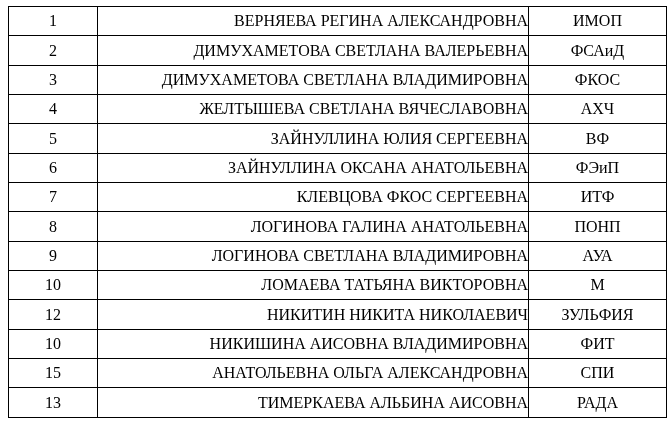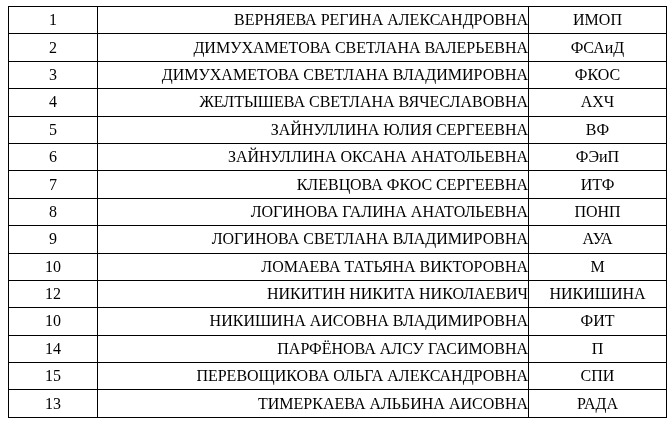--- a/index.html
+++ b/index.html
@@ -96,35 +96,30 @@
           <td class="col-dept">АУА</td>
         </tr>
         <tr>
           <td class="col-num">10</td>
           <td class="col-name">ЛОМАЕВА ТАТЬЯНА ВИКТОРОВНА</td>
           <td class="col-dept">М</td>
         </tr>
         <tr>
           <td class="col-num">12</td>
           <td class="col-name">НИКИТИН НИКИТА НИКОЛАЕВИЧ</td>
-          <td class="col-dept">НИКИШИНА</td>
+          <td class="col-dept">ЗУЛЬФИЯ</td>
         </tr>
         <tr>
           <td class="col-num">10</td>
           <td class="col-name">НИКИШИНА АИСОВНА ВЛАДИМИРОВНА</td>
           <td class="col-dept">ФИТ</td>
         </tr>
         <tr>
-          <td class="col-num">14</td>
-          <td class="col-name">ПАРФЁНОВА АЛСУ ГАСИМОВНА</td>
-          <td class="col-dept">П</td>
-        </tr>
-        <tr>
           <td class="col-num">15</td>
-          <td class="col-name">ПЕРЕВОЩИКОВА ОЛЬГА АЛЕКСАНДРОВНА</td>
+          <td class="col-name">АНАТОЛЬЕВНА ОЛЬГА АЛЕКСАНДРОВНА</td>
           <td class="col-dept">СПИ</td>
         </tr>
         <tr>
           <td class="col-num">13</td>
           <td class="col-name">ТИМЕРКАЕВА АЛЬБИНА АИСОВНА</td>
           <td class="col-dept">РАДА</td>
         </tr>
       </tbody>
   </table>
 </div>

